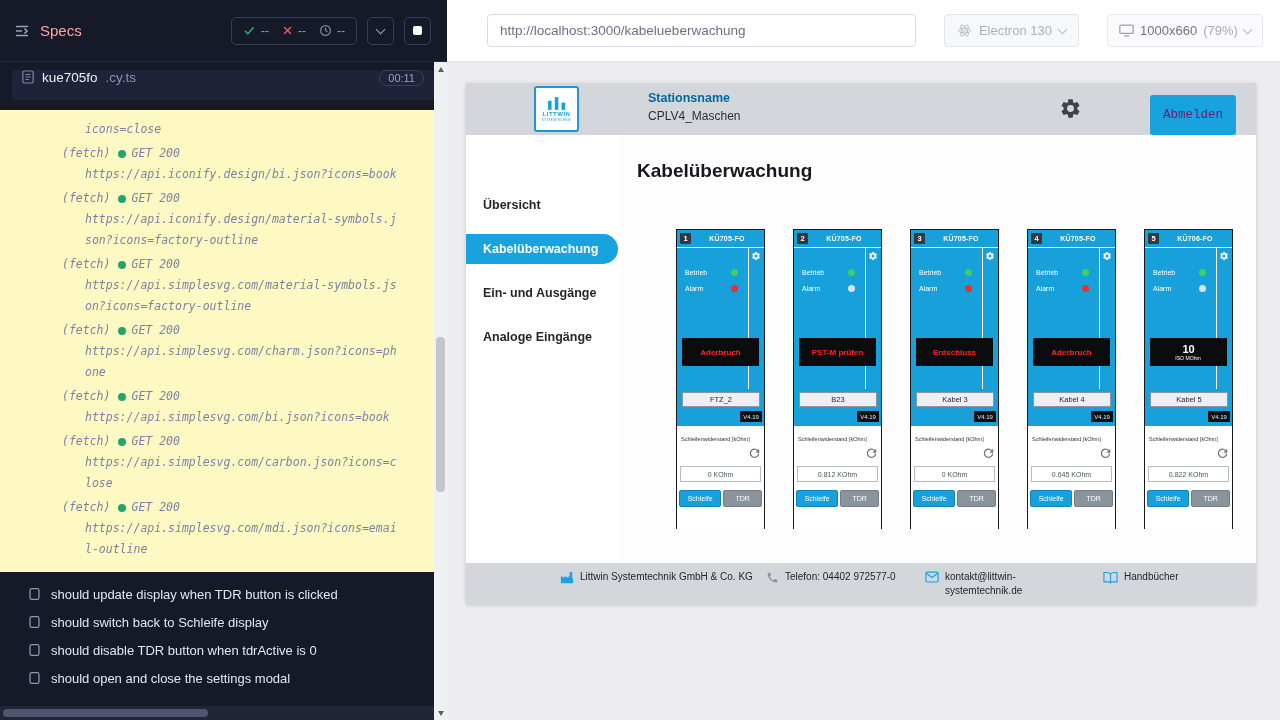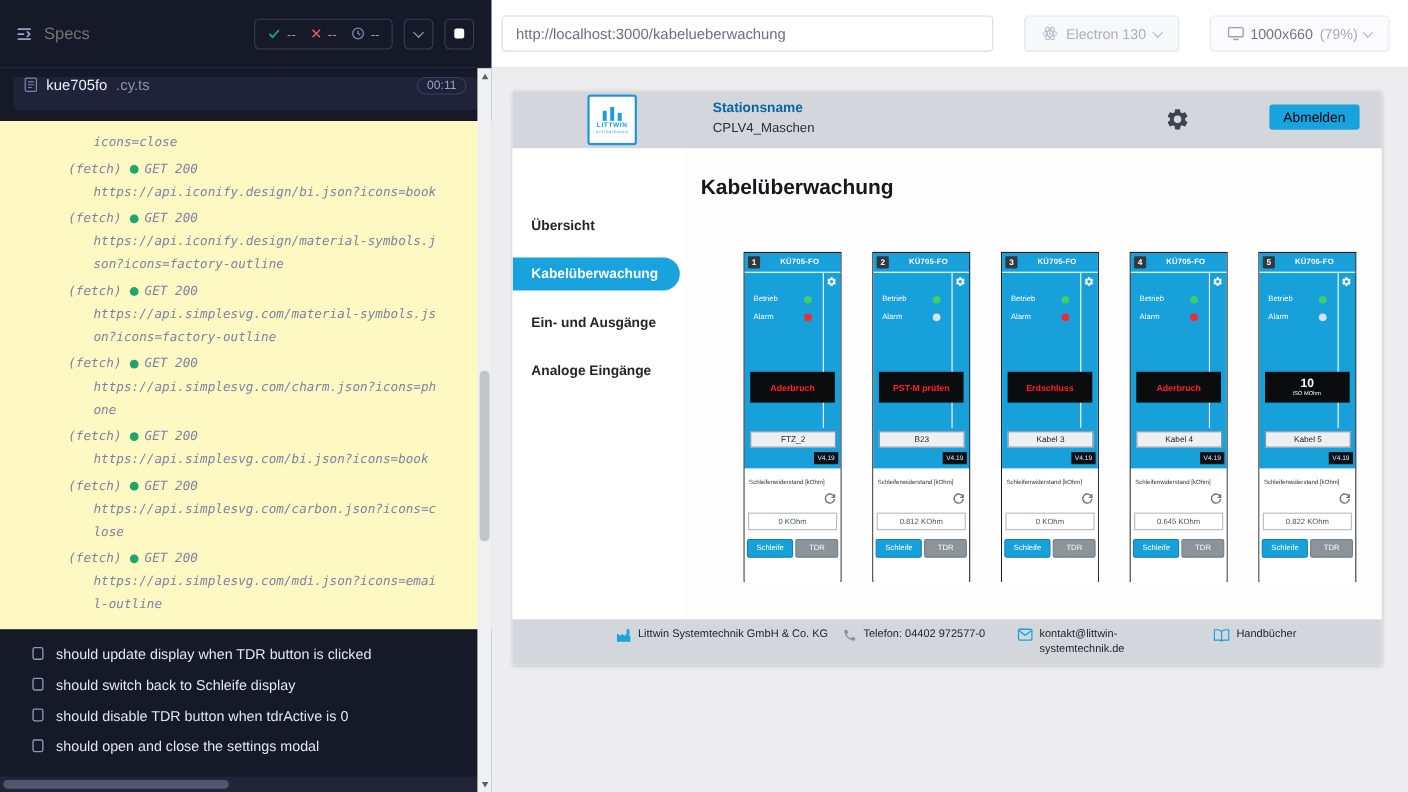--- a/index.html
+++ b/index.html
@@ -2,21 +2,21 @@
 <html><head>
 <meta charset="utf-8">
 <style>
   *{margin:0;padding:0;box-sizing:border-box}
   html,body{width:1280px;height:720px;overflow:hidden}
   body{font-family:"Liberation Sans",sans-serif;background:#ededef;position:relative}
 
   
   .runner{position:absolute;left:0;top:0;width:447px;height:720px;background:#161928}
   .runner-header{height:62px;display:flex;align-items:center;gap:10px;padding:0 16px 0 14px;border-bottom:1px solid #232741}
-  .specs-label{color:#737373;font-size:15px;margin-right:auto}
+  .specs-label{color:#fca5a5;font-size:15px;margin-right:auto}
   .stats-box{display:flex;align-items:center;gap:13px;border:1px solid #373d5c;border-radius:5px;height:28px;padding:0 11px}
   .stat{display:flex;align-items:center;gap:5px;color:#9aa0bd;font-size:12px}
   .icon-btn{width:27px;height:28px;border:1px solid #373d5c;border-radius:5px;display:flex;align-items:center;justify-content:center}
   .chev{width:7px;height:7px;border-right:1.6px solid #9aa0bd;border-bottom:1.6px solid #9aa0bd;transform:rotate(45deg);margin-top:-3px}
   .stop-square{width:9px;height:9px;background:#fff;border-radius:2px}
   .spec-row{height:30px;margin:8px 13px 0 12px;background:#1f2238;border-radius:4px;display:flex;align-items:flex-start;gap:8px;padding:0 10px}
   .spec-name{color:#eef0f8;font-size:13.5px}
   .spec-ext{color:#8d93b0;font-size:13.5px}
   .timer-pill{margin-left:auto;border:1px solid #3a405f;border-radius:10px;color:#9aa0bd;font-size:11px;padding:1px 8px}
   .log-area{margin-top:10px;background:#fef9c3;padding:8px 0 10px}
@@ -32,40 +32,40 @@
   .v-scrollbar{position:absolute;left:434px;top:62px;width:13px;height:658px;background:#eff0f2}
   .sb-arrow{position:absolute;left:0;width:13px;height:14px;display:flex;align-items:center;justify-content:center}
   .sb-arrow.up{top:0}.sb-arrow.down{bottom:0}
   .tri-up{width:0;height:0;border-left:3.5px solid transparent;border-right:3.5px solid transparent;border-bottom:5px solid #5c5f66}
   .tri-down{width:0;height:0;border-left:3.5px solid transparent;border-right:3.5px solid transparent;border-top:5px solid #5c5f66}
   .sb-thumb{position:absolute;left:2px;top:275px;width:9px;height:155px;background:#c3c6cd;border-radius:4px}
   .h-scrollbar{position:absolute;left:0;bottom:0;width:434px;height:14px;background:#222538}
   .h-thumb{position:absolute;left:3px;top:3px;width:205px;height:8px;background:#51566e;border-radius:4px}
 
   
-  .topbar{position:absolute;left:447px;top:0;width:833px;height:62px;background:#fff;border-bottom:1px solid #e4e5ea;display:flex;align-items:center;gap:28px;padding:0 17px 0 9px}
+  .topbar{position:absolute;left:447px;top:0;width:833px;height:62px;background:#fff;border-bottom:1px solid #e4e5ea;display:flex;align-items:center;gap:28px;padding:0 17px 0 40px}
   .url-box{width:460px;height:33px;border:1px solid #d8dbe6;border-radius:4px;display:flex;align-items:center;padding:0 12px;background:#fff}
   .url-box input{border:0;outline:0;width:100%;color:#6a7086;font-size:13.5px;font-family:"Liberation Sans",sans-serif;background:transparent}
   .browser-box{width:145px;height:33px;background:#f7f8fa;border:1px solid #e3e5ed;border-radius:4px;display:flex;align-items:center;justify-content:center;gap:7px;color:#abb0bf;font-size:13px}
   .viewport-box{width:168px;height:33px;background:#fbfbfd;border:1px solid #e6e8ef;border-radius:4px;display:flex;align-items:center;justify-content:center;gap:6px;font-size:13px}
   .vp-size{color:#6d7386}.vp-zoom{color:#a6abba}
   .chev-lt{width:7px;height:7px;border-right:1.5px solid #b6bac6;border-bottom:1.5px solid #b6bac6;transform:rotate(45deg);margin-top:-3px}
 
   
   .stage{position:absolute;left:447px;top:62px;width:833px;height:658px;background:#ededef}
   .app{position:absolute;left:19px;top:21px;width:790px;height:521px;background:#fff;box-shadow:0 1px 4px rgba(0,0,0,.18)}
   .app-header{height:52px;background:#d3d6db;position:relative}
   .logo{position:absolute;left:68px;top:3px;width:45px;height:46px;background:#fff;border:2px solid #2196d6;border-radius:3px;display:flex;flex-direction:column;align-items:center;justify-content:center;gap:1px}
   .logo-text{color:#1a9fd9;font-size:6px;font-weight:bold;letter-spacing:.5px}
   .logo-sub{color:#1a9fd9;font-size:3px;letter-spacing:.3px}
   .station{position:absolute;left:182px;top:8px}
   .station-label{font-size:12.5px;font-weight:bold;color:#0369a1}
   .station-value{font-size:12px;color:#2a2f36;margin-top:4px}
   .header-gear{position:absolute;right:174px;top:14px;line-height:0}
-  .logout-btn{position:absolute;right:20px;top:12px;height:23px;background:#18a3de;color:#000000;font-size:12.5px;border:0;border-radius:3px;padding:0 13px;font-family:Liberation Sans, sans-serif}
+  .logout-btn{position:absolute;right:20px;top:12px;height:40px;background:#18a3de;color:#701a75;font-size:12.5px;border:0;border-radius:3px;padding:0 13px;font-family:Liberation Mono, monospace}
   .app-body{position:absolute;top:52px;left:0;right:0;bottom:41px;display:flex;overflow:hidden;background:#fdfdfe}
   .app-nav{width:155px;background:#fff;padding-top:55px;flex:0 0 auto}
   .nav-item{height:30px;display:flex;align-items:center;padding-left:17px;font-size:12.5px;font-weight:bold;color:#23272d;margin-bottom:14px}
   .nav-item.active{background:#18a3de;color:#fff;border-radius:0 16px 16px 0;width:152px}
   .app-content{flex:1;padding:25px 0 0 16px;overflow:hidden}
   .page-title{font-size:19px;font-weight:bold;color:#15181c}
   .tabs{display:flex;gap:8px;margin-top:17px}
   .tab{height:22px;padding:0 8px;display:flex;align-items:center;font-size:11px;border-radius:3px;background:#d8dbdf;color:#2a2f36}
   .tab.active{background:#18a3de;color:#fff}
   .cards{display:flex;gap:28px;margin:47px 0 0 39px}

